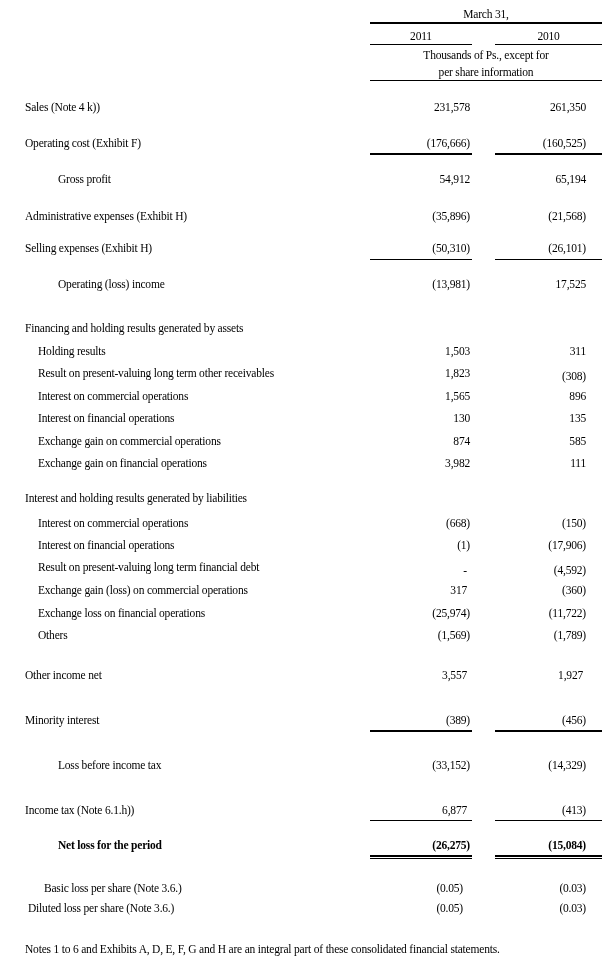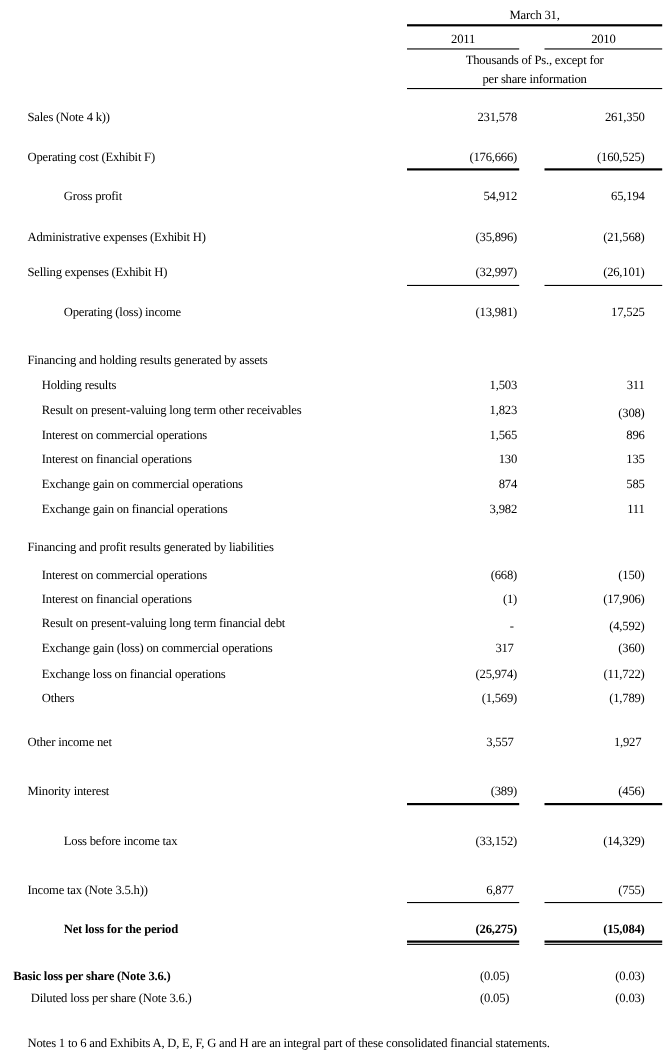--- a/index.html
+++ b/index.html
@@ -44,21 +44,21 @@
 
 <div class="lbl ind2" style="top:173px;">Gross profit</div>
 <div class="v1" style="top:173px;">54,912</div>
 <div class="v2" style="top:173px;">65,194</div>
 
 <div class="lbl" style="top:210px;">Administrative expenses (Exhibit H)</div>
 <div class="v1" style="top:210px;">(35,896)</div>
 <div class="v2" style="top:210px;">(21,568)</div>
 
 <div class="lbl" style="top:242px;">Selling expenses (Exhibit H)</div>
-<div class="v1" style="top:242px;">(32,997)</div>
+<div class="v1" style="top:242px;">(50,310)</div>
 <div class="v2" style="top:242px;">(26,101)</div>
 <div class="line" style="left:370px;width:102px;top:259px;height:1px;"></div>
 <div class="line" style="left:495px;width:107px;top:259px;height:1px;"></div>
 
 <div class="lbl ind2" style="top:278px;">Operating (loss) income</div>
 <div class="v1" style="top:278px;">(13,981)</div>
 <div class="v2" style="top:278px;">17,525</div>
 
 <div class="lbl" style="top:322px;">Financing and holding results generated by assets</div>
 <div class="lbl ind1" style="top:345px;">Holding results</div>
@@ -78,21 +78,21 @@
 <div class="v2" style="top:412px;">135</div>
 
 <div class="lbl ind1" style="top:435px;">Exchange gain on commercial operations</div>
 <div class="v1" style="top:435px;">874</div>
 <div class="v2" style="top:435px;">585</div>
 
 <div class="lbl ind1" style="top:457px;">Exchange gain on financial operations</div>
 <div class="v1" style="top:457px;">3,982</div>
 <div class="v2" style="top:457px;">111</div>
 
-<div class="lbl" style="top:492px;">Financing and profit results generated by liabilities</div>
+<div class="lbl" style="top:492px;">Interest and holding results generated by liabilities</div>
 <div class="lbl ind1" style="top:517px;">Interest on commercial operations</div>
 <div class="v1" style="top:517px;">(668)</div>
 <div class="v2" style="top:517px;">(150)</div>
 
 <div class="lbl ind1" style="top:539px;">Interest on financial operations</div>
 <div class="v1" style="top:539px;">(1)</div>
 <div class="v2" style="top:539px;">(17,906)</div>
 
 <div class="lbl ind1" style="top:561px;">Result on present-valuing long term financial debt</div>
 <div class="v1" style="top:564px;right:136px;">-</div>
@@ -117,35 +117,35 @@
 <div class="lbl" style="top:714px;">Minority interest</div>
 <div class="v1" style="top:714px;">(389)</div>
 <div class="v2" style="top:714px;">(456)</div>
 <div class="line" style="left:370px;width:102px;top:730px;height:2px;"></div>
 <div class="line" style="left:495px;width:107px;top:730px;height:2px;"></div>
 
 <div class="lbl ind2" style="top:759px;">Loss before income tax</div>
 <div class="v1" style="top:759px;">(33,152)</div>
 <div class="v2" style="top:759px;">(14,329)</div>
 
-<div class="lbl" style="top:804px;">Income tax  (Note 3.5.h))</div>
+<div class="lbl" style="top:804px;">Income tax  (Note 6.1.h))</div>
 <div class="v1" style="top:804px;right:136px;">6,877</div>
-<div class="v2" style="top:804px;">(755)</div>
+<div class="v2" style="top:804px;">(413)</div>
 <div class="line" style="left:370px;width:102px;top:820px;height:1px;"></div>
 <div class="line" style="left:495px;width:107px;top:820px;height:1px;"></div>
 
 <div class="lbl ind2 bold" style="top:839px;text-align:right;">Net loss for the period</div>
 <div class="v1 bold" style="top:839px;">(26,275)</div>
 <div class="v2 bold" style="top:839px;">(15,084)</div>
 <div class="line" style="left:370px;width:102px;top:855px;height:2px;"></div>
 <div class="line" style="left:370px;width:102px;top:858px;height:1px;"></div>
 <div class="line" style="left:495px;width:107px;top:855px;height:2px;"></div>
 <div class="line" style="left:495px;width:107px;top:858px;height:1px;"></div>
 
-<div class="lbl" style="top:882px;left:12px;font-weight:bold;">Basic loss per share (Note 3.6.)</div>
+<div class="lbl" style="top:882px;left:44px;">Basic loss per share (Note 3.6.)</div>
 <div class="v1" style="top:882px;right:140px;">(0.05)</div>
 <div class="v2" style="top:882px;">(0.03)</div>
 
 <div class="lbl" style="top:902px;left:28px;">Diluted loss per share (Note 3.6.)</div>
 <div class="v1" style="top:902px;right:140px;">(0.05)</div>
 <div class="v2" style="top:902px;">(0.03)</div>
 
 <div class="lbl" style="top:943px;">Notes 1 to 6 and Exhibits A, D, E, F, G and H are an integral part of these consolidated financial statements.</div>
 
 </body></html>

